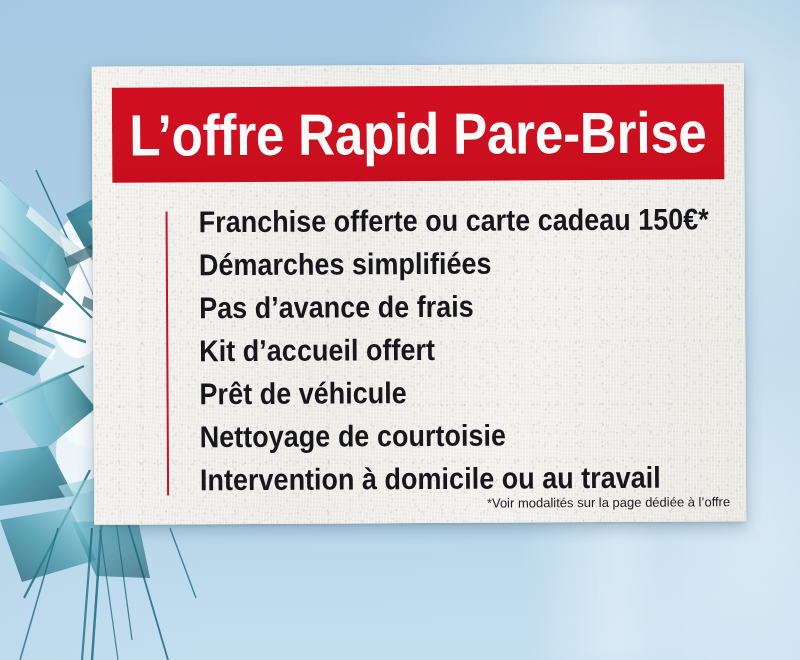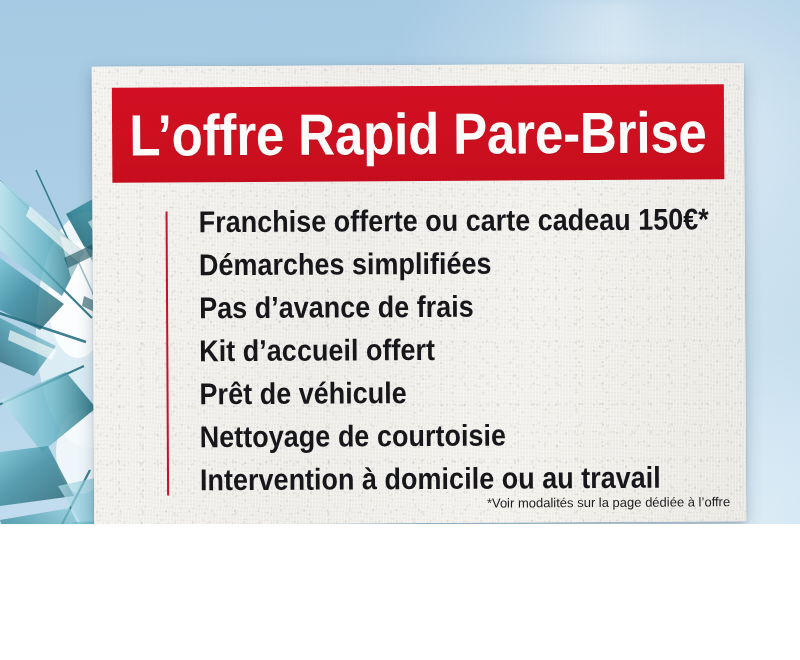--- a/index.html
+++ b/index.html
@@ -3,21 +3,21 @@
 <meta charset="utf-8">
 <style>
   html, body {
     margin: 0;
     padding: 0;
     background: #ffffff;
   }
   #stage {
     position: relative;
     width: 800px;
-    height: 524px;
+    height: 660px;
     overflow: hidden;
     font-family: "Liberation Sans", sans-serif;
   }
 
   
   .bg-base {
     position: absolute;
     inset: 0;
     background:
       radial-gradient(ellipse 420px 340px at 680px 120px, rgba(255,255,255,0.55) 0%, rgba(255,255,255,0.0) 72%),

